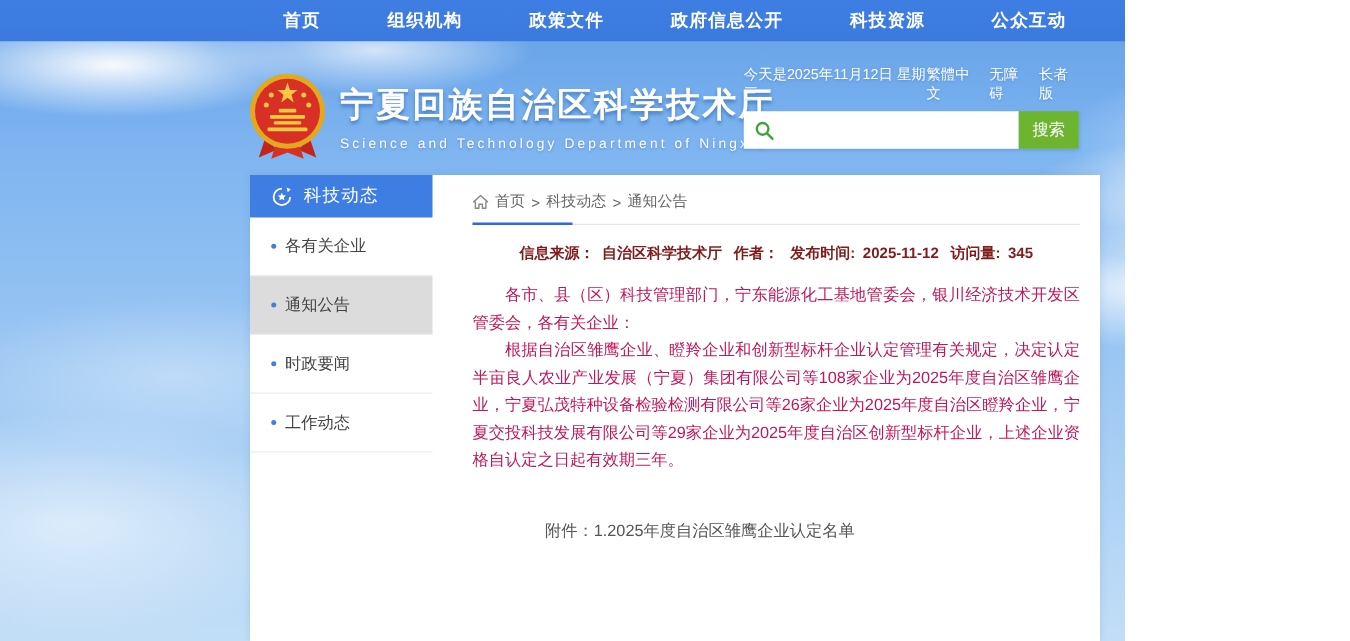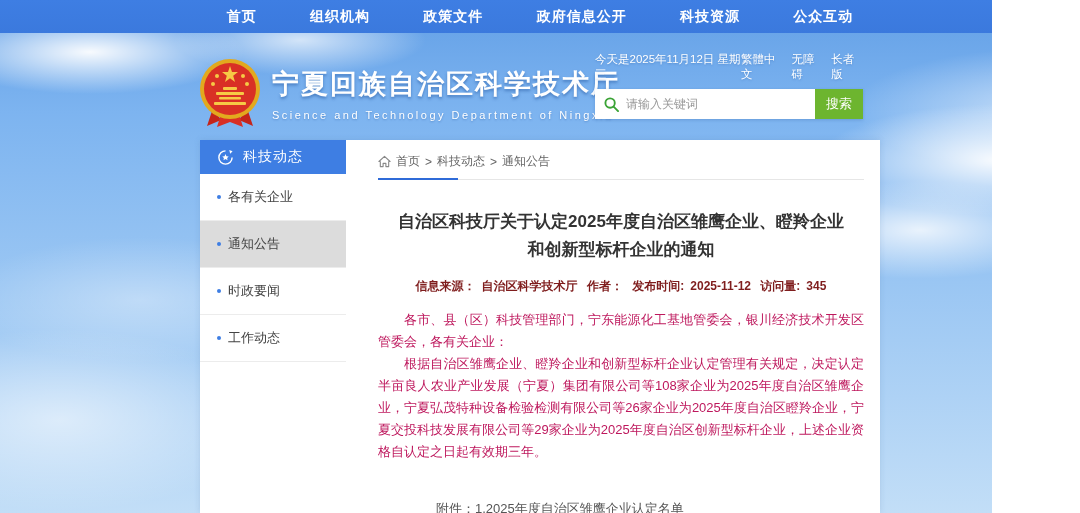--- a/index.html
+++ b/index.html
@@ -1,18 +1,18 @@
 <!DOCTYPE html>
 <html style="--nav_blue: #3E7EE3; --search_green: #6DB52F; --highlight_gray: #DCDCDC;"><head>
 <meta charset="utf-8">
 <style>
   * { margin:0; padding:0; box-sizing:border-box; }
   html,body { font-family:"Liberation Sans","DejaVu Sans",sans-serif; }
   .page {
-    position:relative; width:992px; height:513px; overflow:hidden;
+    position:relative; width:900px; height:513px; overflow:hidden;
     background:
       radial-gradient(ellipse 220px 60px at 90px 52px, rgba(255,255,255,.95), rgba(255,255,255,0) 70%),
       radial-gradient(ellipse 180px 50px at 300px 40px, rgba(255,255,255,.7), rgba(255,255,255,0) 70%),
       radial-gradient(ellipse 260px 80px at 1000px 160px, rgba(255,255,255,.95), rgba(255,255,255,0) 70%),
       radial-gradient(ellipse 220px 70px at 920px 230px, rgba(255,255,255,.8), rgba(255,255,255,0) 70%),
       radial-gradient(ellipse 300px 90px at 1060px 110px, rgba(255,255,255,.6), rgba(255,255,255,0) 70%),
       radial-gradient(ellipse 300px 130px at 60px 420px, rgba(255,255,255,.55), rgba(255,255,255,0) 70%),
       radial-gradient(ellipse 260px 90px at 140px 300px, rgba(255,255,255,.35), rgba(255,255,255,0) 70%),
       linear-gradient(180deg,#629FE6 0%,#7DB4F0 22%,#9AC6F3 55%,#C2DEF7 100%);
     padding-left: 40px;
@@ -116,21 +116,20 @@
         <span>无障碍</span>
         <span>长者版</span>
       </span>
     </div>
     <div class="search-row">
       <div class="search-box">
         <svg class="icon-svg" width="15" height="15" viewBox="0 0 16 16">
           <circle cx="6.5" cy="6.5" r="5" fill="none" stroke="#3aa335" stroke-width="2"></circle>
           <line x1="10.5" y1="10.5" x2="15" y2="15" stroke="#3aa335" stroke-width="2" stroke-linecap="round"></line>
         </svg>
-        <input type="text" placeholder="请输入关键词" style="">
       </div>
       <button class="search-btn">搜索</button>
     </div>
   </div>
 
   <div class="content">
 
     <div class="sidebar">
       <div class="sidebar-head">
         <svg class="icon-svg" width="17" height="17" viewBox="0 0 18 18">
@@ -163,24 +162,20 @@
         <svg class="icon-svg" width="13" height="13" viewBox="0 0 14 14">
           <path d="M7 1.5 L13 7 L11.5 7 L11.5 12.5 L8.5 12.5 L8.5 9 L5.5 9 L5.5 12.5 L2.5 12.5 L2.5 7 L1 7 Z" fill="none" stroke="#888" stroke-width="1.2" stroke-linejoin="round"></path>
         </svg>
         <span class="crumb">首页</span>
         <span>&gt;</span>
         <span class="crumb">科技动态</span>
         <span>&gt;</span>
         <span class="crumb">通知公告</span>
       </div>
 
-      <div class="article-title">
-        <div>自治区科技厅关于认定2025年度自治区雏鹰企业、瞪羚企业</div>
-        <div>和创新型标杆企业的通知</div>
-      </div>
 
       <div class="meta">
         <span>信息来源：</span><span>自治区科学技术厅</span>
         <span>作者：</span>
         <span>发布时间:</span><span>2025-11-12</span>
         <span>访问量:</span><span>345</span>
       </div>
 
       <div class="body-text">
         <p>各市、县（区）科技管理部门，宁东能源化工基地管委会，银川经济技术开发区管委会，各有关企业：</p>

